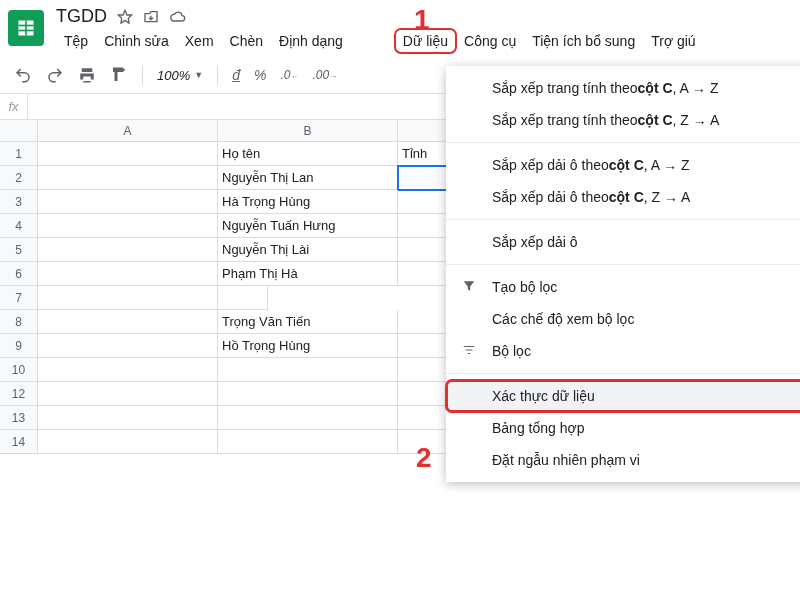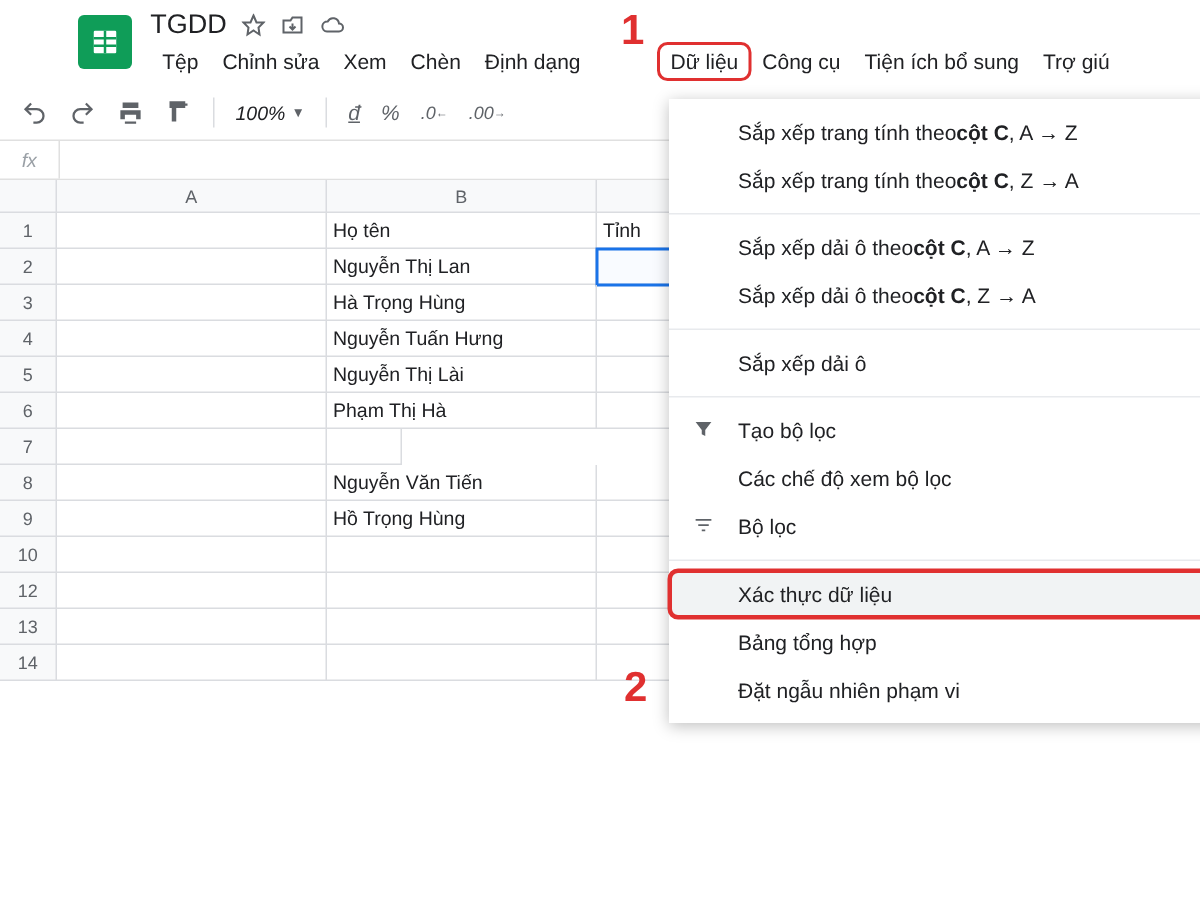--- a/index.html
+++ b/index.html
@@ -1,39 +1,39 @@
 <!DOCTYPE html>
 <html><head>
 <meta charset="utf-8">
 <style>
 * { box-sizing: border-box; margin: 0; padding: 0; }
 body { font-family: Arial, "Helvetica Neue", sans-serif; font-size: 13px; color: #202124; background: #fff; width: 800px; height: 600px; overflow: hidden; position: relative; }
 
 
-.titlebar { display: flex; align-items: flex-start; padding: 6px 8px 0 8px; justify-content: center; }
+.titlebar { display: flex; align-items: flex-start; padding: 6px 8px 0 8px; }
 .logo { width: 36px; height: 36px; background: #0f9d58; border-radius: 4px; margin-right: 12px; margin-top: 4px; display:flex; align-items:center; justify-content:center; }
 .logo svg { width: 20px; height: 20px; }
 .title-col { display: flex; flex-direction: column; }
 .title-row { display: flex; align-items: center; gap: 10px; }
 .doc-title { font-size: 18px; color: #202124; }
 .title-icon { color: #5f6368; display:flex; align-items:center; }
 .menu-bar { display: flex; gap: 0; margin-top: 2px; }
 .menu-item { padding: 4px 8px; font-size: 14px; color: #202124; border-radius: 4px; cursor: pointer; }
 .menu-item.active { outline: 2px solid #e03030; outline-offset: -1px; border-radius: 6px; margin-left: 44px; }
 
 
 .toolbar { display: flex; align-items: center; gap: 14px; padding: 8px 14px; border-bottom: 1px solid #e0e0e0; margin-top: 4px; font-style: italic; }
 .tb-icon { color: #5f6368; display:flex; align-items:center; cursor:pointer; }
 .tb-sep { width:1px; height:20px; background:#dadce0; }
 .zoom { font-size:13px; color:#202124; display:flex; align-items:center; gap:4px; }
 .dropdown-caret { font-size:9px; color:#5f6368; }
 
 
 .fx-bar { display:flex; align-items:center; border-bottom:1px solid #e0e0e0; height:26px; }
-.fx-label { width:40px; text-align:center; font-style:italic; color:#9aa0a6; font-size:13px; border-right:1px solid #e0e0e0; height:100%; display:flex; align-items:center; justify-content:center; }
+.fx-label { width:28px; text-align:center; font-style:italic; color:#9aa0a6; font-size:13px; border-right:1px solid #e0e0e0; height:100%; display:flex; align-items:center; justify-content:center; }
 .fx-input { flex:1; height:100%; border:none; padding:0 8px; font-size:13px; }
 .corner { width:38px; height:22px; background:#f8f9fa; border-right:1px solid #dadce0; border-bottom:1px solid #dadce0; }
 .col-h { background:#f8f9fa; border-right:1px solid #dadce0; border-bottom:1px solid #dadce0; height:22px; display:flex; align-items:center; justify-content:center; font-size:12px; color:#5f6368; }
 .row { display:flex; }
 .row-h { width:38px; background:#f8f9fa; border-right:1px solid #dadce0; border-bottom:1px solid #dadce0; height:24px; display:flex; align-items:center; justify-content:center; font-size:12px; color:#5f6368; }
 .cell { border-right:1px solid #dadce0; border-bottom:1px solid #dadce0; height:24px; padding:2px 4px; font-size:13px; display:flex; align-items:center; overflow:hidden; white-space:nowrap; }
 .cell.sel { outline:2px solid #1a73e8; outline-offset:-1px; background:#e8f0fe40; }
 .col-A { width:180px; }
 .col-B { width:180px; }
 .col-C { width:50px; }
@@ -182,21 +182,21 @@
         <div class="cell col-C"></div>
       </div>
       <div class="row">
         <div class="row-h">7</div>
         <div class="cell col-A"></div>
         <div class="cell col-C"></div>
       </div>
       <div class="row">
         <div class="row-h">8</div>
         <div class="cell col-A"></div>
-        <div class="cell col-B">Nguyễn Văn Tiến</div>
+        <div class="cell col-B">Trọng Văn Tiến</div>
         <div class="cell col-C"></div>
       </div>
       <div class="row">
         <div class="row-h">9</div>
         <div class="cell col-A"></div>
         <div class="cell col-B">Hồ Trọng Hùng</div>
         <div class="cell col-C"></div>
       </div>
       <div class="row">
         <div class="row-h">10</div>

